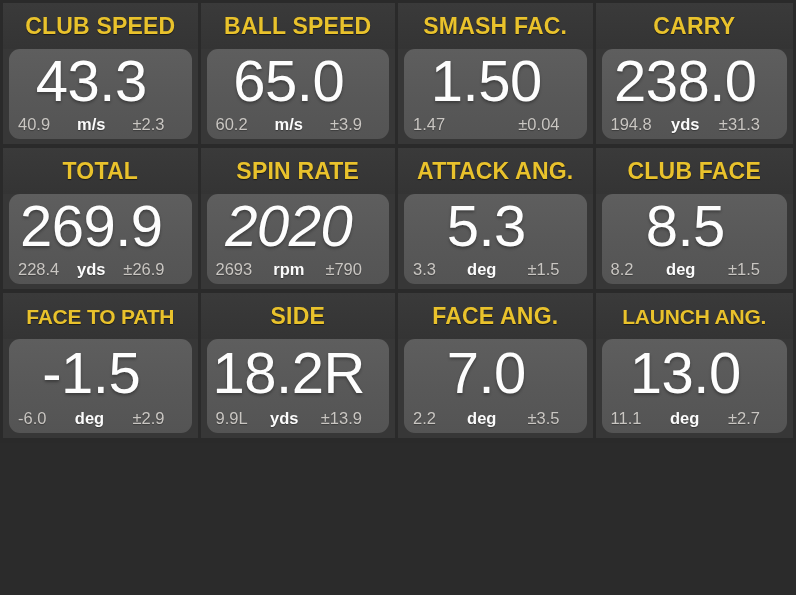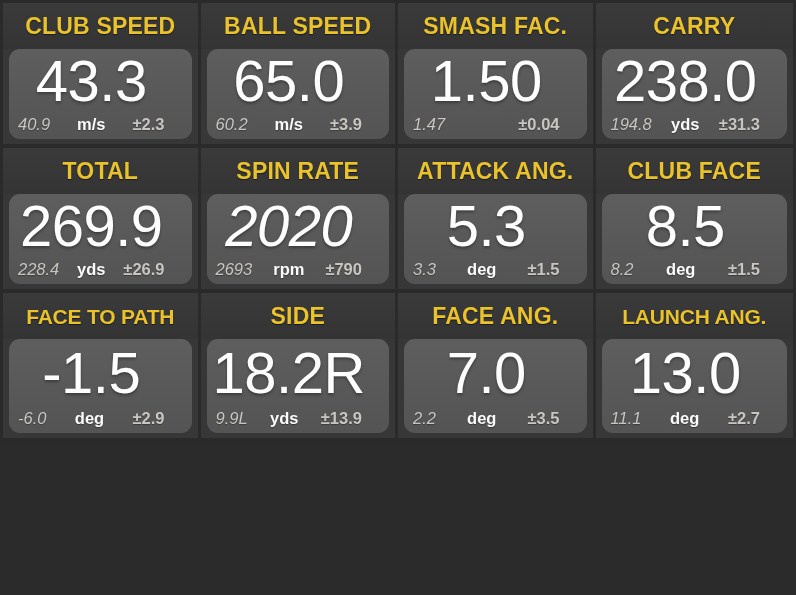--- a/index.html
+++ b/index.html
@@ -94,31 +94,30 @@
     justify-content: space-between;
     font-size: 16.5px;
     line-height: 1;
     padding-bottom: 1px;
   }
 
   .sub-min {
     color: #c9c6c2;
     font-weight: 400;
     text-shadow: 0 1px 1px rgba(0,0,0,0.3);
-    font-style: italic;
   }
   .sub-unit {
     color: #fbfbfb;
     font-weight: 700;
     text-shadow: 0 1px 1px rgba(0,0,0,0.35);
     text-align: right;
   }
   .sub-dev {
     color: #c9c6c2;
-    font-weight: 700;
+    font-weight: 400;
     text-shadow: 0 1px 1px rgba(0,0,0,0.3);
   }
 </style>
 </head>
 <body>
 
 <div id="tile-grid">
 
   <div class="tile">
     <div class="tile-header">

